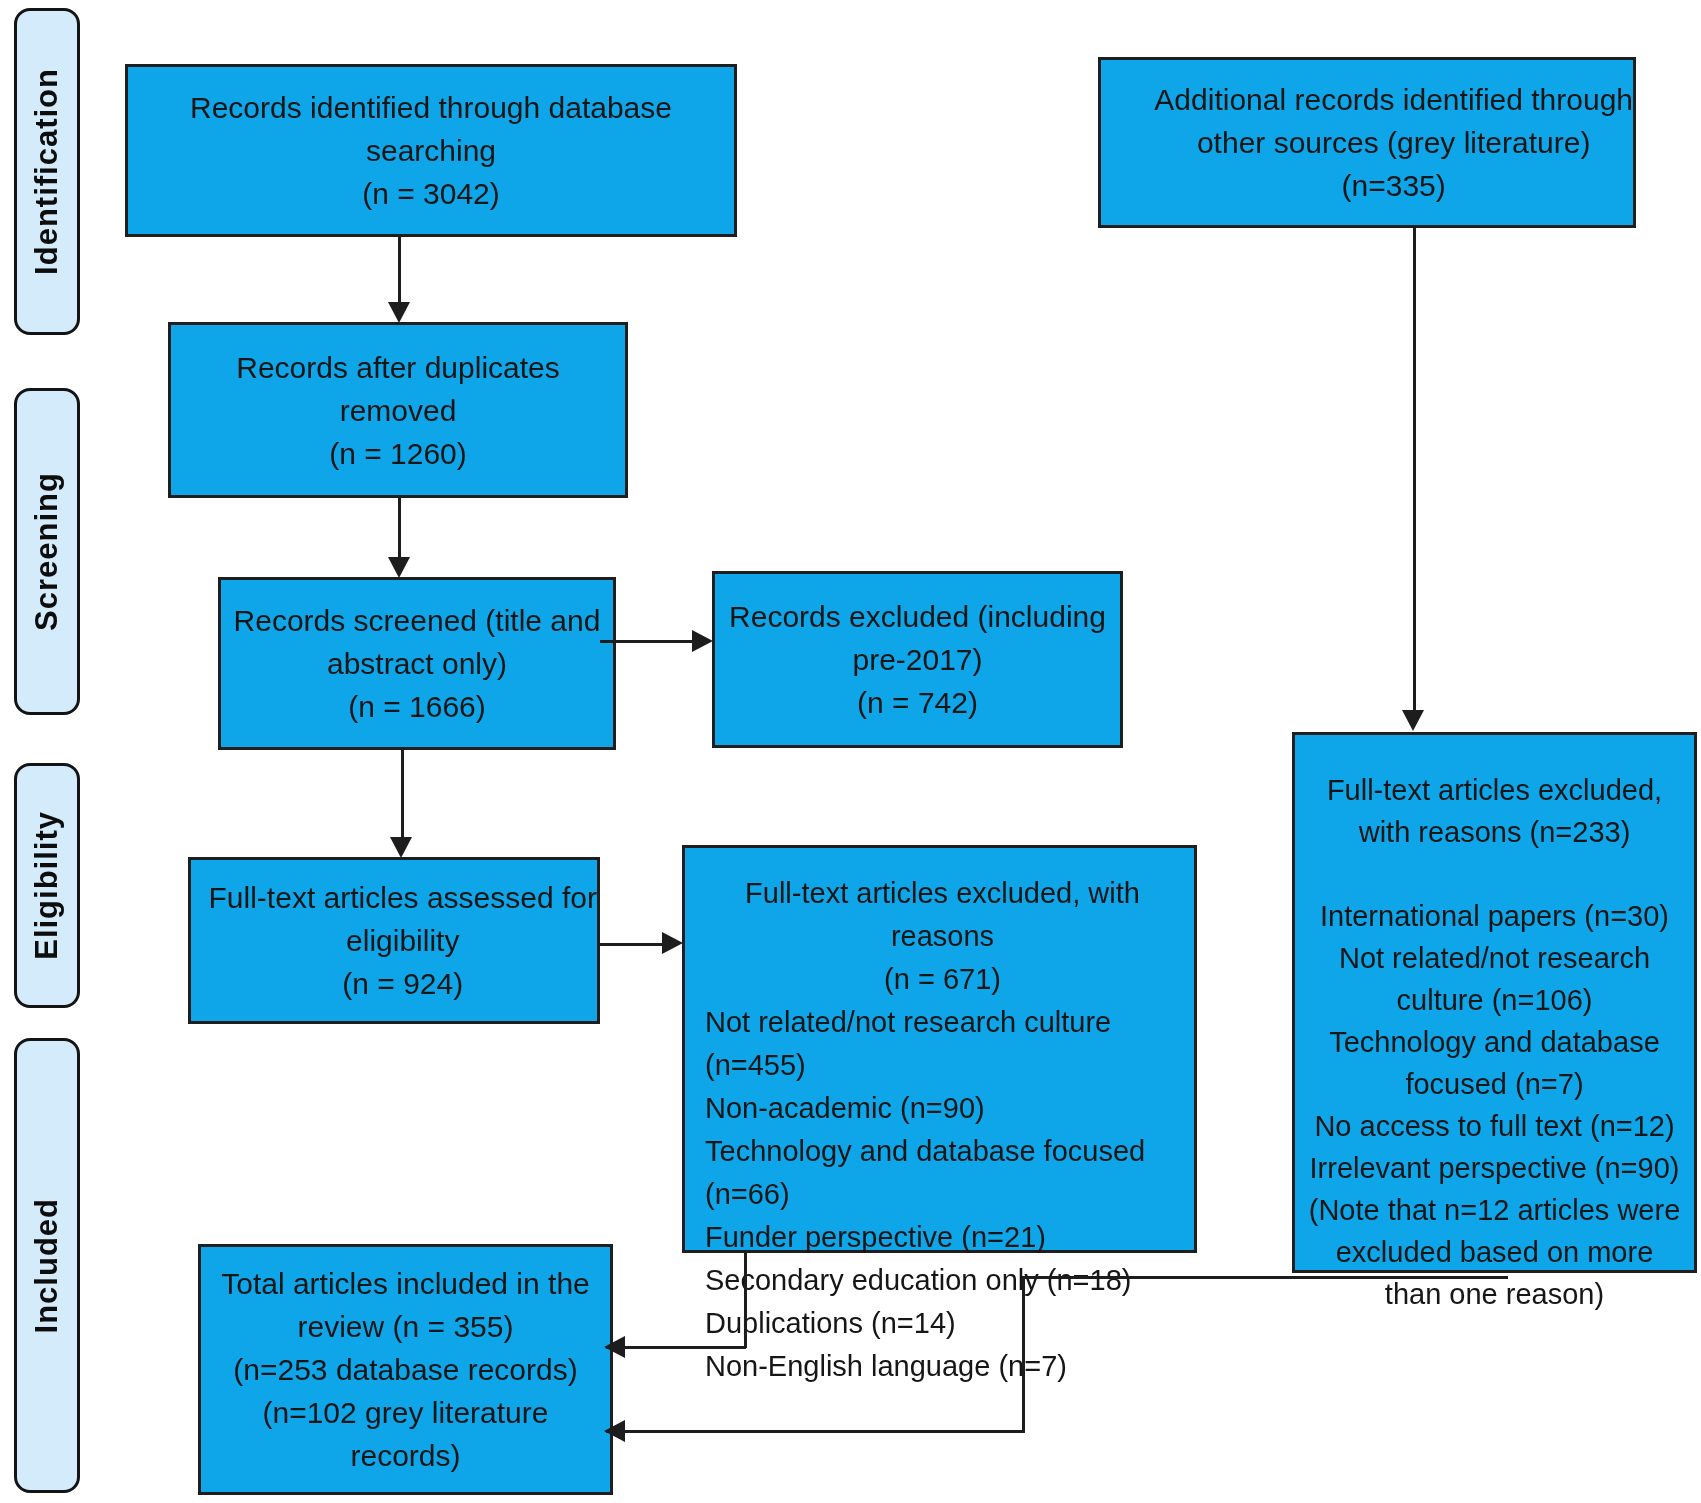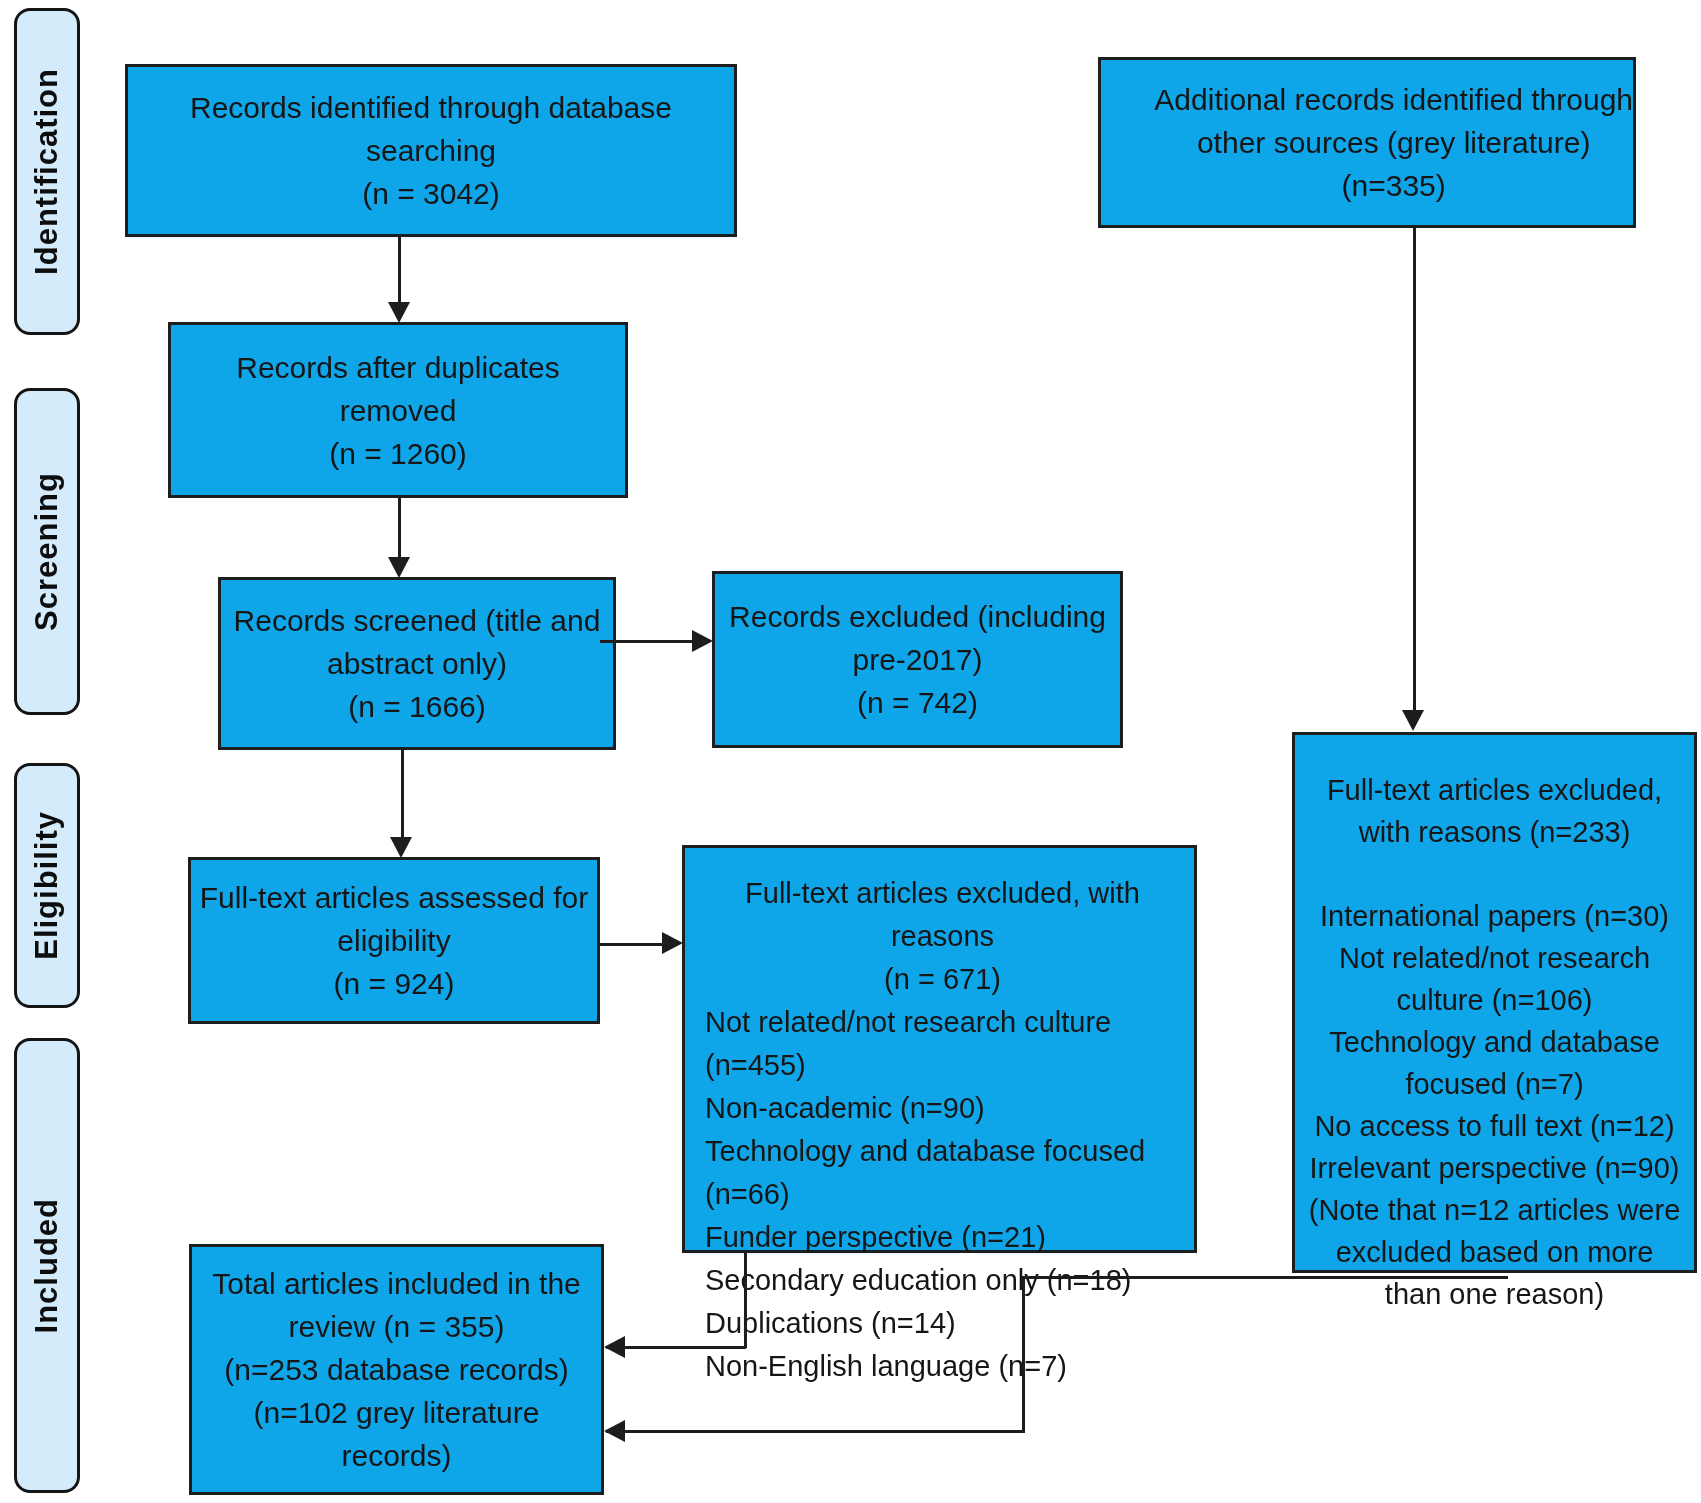--- a/index.html
+++ b/index.html
@@ -75,21 +75,21 @@
 abstract only)
 (n = 1666)</div>
   </div>
 
   <div class="box flexc" style="left:712px;top:571px;width:411px;height:177px;">
     <div class="prelines">Records excluded (including
 pre-2017)
 (n = 742)</div>
   </div>
 
-  <div class="box flexc" style="left:188px;top:857px;width:412px;height:167px;">
+  <div class="box flexc" style="left:188px;top:857px;width:412px;height:167px;justify-content:flex-end;">
     <div class="prelines">Full-text articles assessed for
 eligibility
 (n = 924)</div>
   </div>
 
   <div class="box" id="box-excl-main" style="left:682px;top:845px;width:515px;height:408px;">
     <div>Full-text articles excluded, with reasons</div>
     <div>(n = 671)</div>
     <div class="reasons">
       <div>Not related/not research culture (n=455)</div>
@@ -110,21 +110,21 @@
 culture (n=106)</div>
     <div class="prelines">Technology and database
 focused (n=7)</div>
     <div class="prelines">No access to full text (n=12)</div>
     <div class="prelines">Irrelevant perspective (n=90)</div>
     <div class="prelines">(Note that n=12 articles were
 excluded based on more
 than one reason)</div>
   </div>
 
-  <div class="box flexc" style="left:189px;top:1244px;width:415px;height:251px;">
+  <div class="box flexc" style="left:198px;top:1244px;width:415px;height:251px;">
     <div class="prelines">Total articles included in the
 review (n = 355)
 (n=253 database records)
 (n=102 grey literature
 records)</div>
   </div>
 
   <div class="vline" style="left:398px;top:237px;width:3px;height:67px;"></div>
   <div class="arr arr-down" style="left:388px;top:302px;"></div>
 

